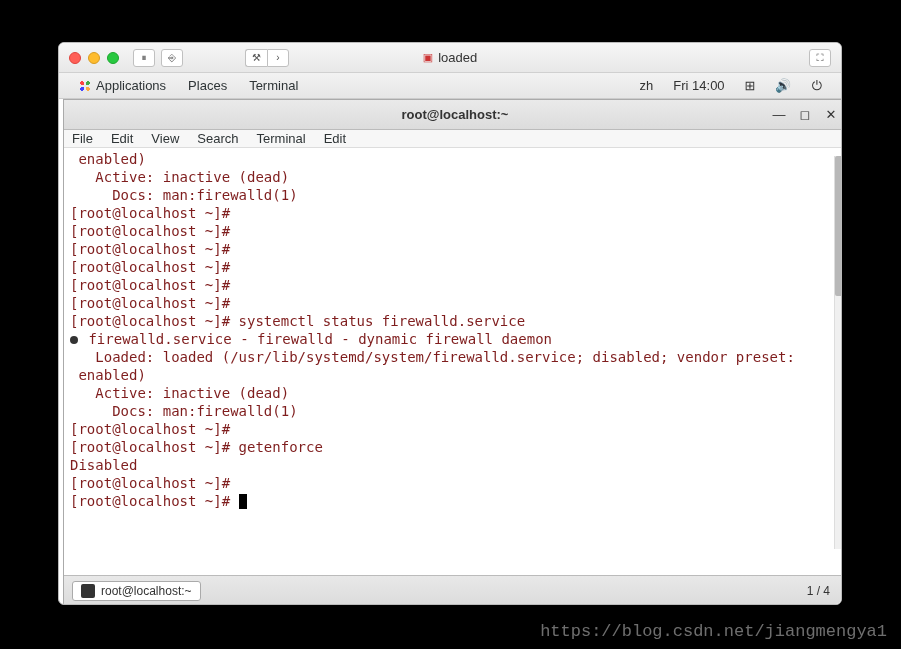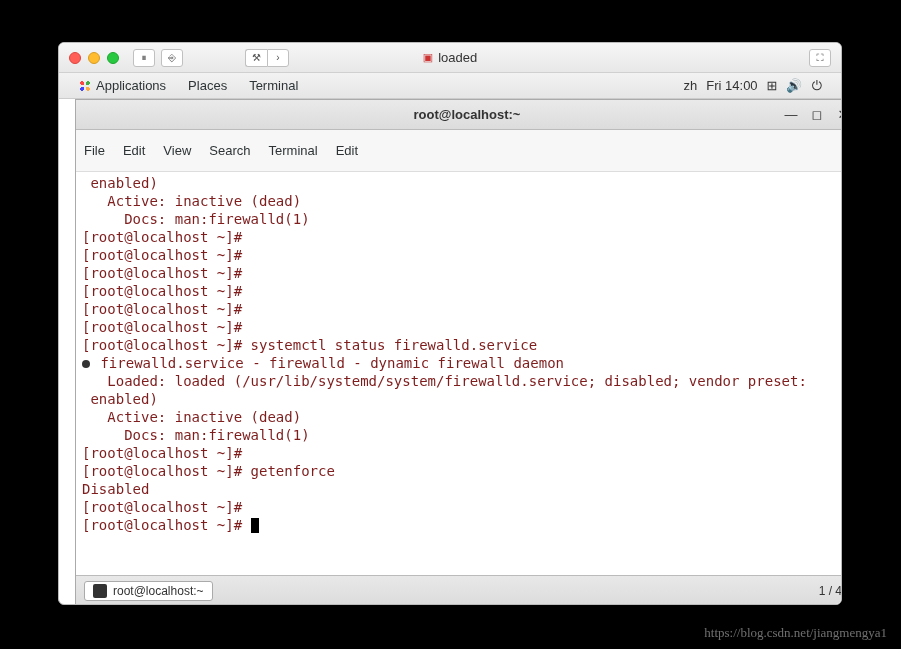--- a/index.html
+++ b/index.html
@@ -13,38 +13,38 @@
     .green { background: #28c840; border: 0.5px solid #1da82f; }
     .mac-toolbar-btns { display: flex; gap: 6px; margin-left: 14px; }
     .mac-btn { width: 22px; height: 18px; border: 1px solid #c0c0c0; border-radius: 3px; background: #fff; display: flex; align-items: center; justify-content: center; font-size: 10px; color: #555; }
     .mac-btn-group { display: flex; }
     .mac-btn-group .mac-btn:first-child { border-radius: 3px 0 0 3px; border-right: none; }
     .mac-btn-group .mac-btn:last-child { border-radius: 0 3px 3px 0; }
     .mac-title { position: absolute; left: 50%; transform: translateX(-50%); font-size: 13px; color: #333; display: flex; align-items: center; gap: 5px; }
     .mac-right-btn { position: absolute; right: 10px; }
     .gnome-panel { height: 26px; background: linear-gradient(#f2f2f2, #e6e6e6); border-bottom: 1px solid #ccc; display: flex; align-items: center; padding: 0 19px; font-size: 13px; color: #2e3436; }
     .gnome-panel-item { margin-right: 22px; cursor: pointer; }
-    .gnome-panel-right { margin-left: auto; display: flex; align-items: center; gap: 9px; }
+    .gnome-panel-right { margin-left: auto; display: flex; align-items: center; gap: 20px; }
     .gnome-icon { font-size: 13px; color: #333; cursor: pointer; }
-    .term-window { position: absolute; left: 16px; top: 56px; width: 784px; height: 507px; background: #fff; border: 1px solid #aaa; }
+    .term-window { position: absolute; left: 4px; top: 56px; width: 784px; height: 507px; background: #fff; border: 1px solid #aaa; }
     .term-titlebar { height: 30px; background: linear-gradient(#eaeaea, #dcdcdc); border-bottom: 1px solid #bbb; display: flex; align-items: center; justify-content: center; position: relative; font-size: 13px; color: #333; font-weight: bold; }
     .term-titlebar-btns { position: absolute; right: 6px; display: flex; gap: 8px; }
     .term-titlebtn { width: 18px; height: 18px; display: flex; align-items: center; justify-content: center; font-size: 13px; cursor: pointer; font-weight: normal; }
-    .term-menubar { height: 42px; background: #f7f7f7; border-bottom: 1px solid #ddd; display: flex; align-items: center; padding: 0 8px; font-size: 13px; color: #2e3436; }
+    .term-menubar { height: 18px; background: #f7f7f7; border-bottom: 1px solid #ddd; display: flex; align-items: center; padding: 0 8px; font-size: 13px; color: #2e3436; }
     .term-menu-item { margin-right: 18px; cursor: pointer; }
     .term-content { height: 393px; padding: 2px 6px; font-family: 'DejaVu Sans Mono', monospace; font-size: 14px; line-height: 18px; color: #7f1d1d; white-space: pre; overflow: hidden; position: relative; }
     .term-scrollbar { position: absolute; right: 0; top: 56px; width: 12px; height: 393px; background: #f0f0f0; border-left: 1px solid #ddd; }
     .term-scroll-thumb { position: absolute; top: 0; width: 100%; height: 140px; background: #b8b8b8; border-radius: 2px; }
     .bullet { display: inline-block; width: 8px; height: 8px; border-radius: 50%; background: #333; vertical-align: middle; margin-right: 2px; }
     .cursor-block { display: inline-block; width: 8px; height: 15px; background: #000; vertical-align: text-bottom; }
     .taskbar { position: absolute; left: 0; bottom: 0; width: 100%; height: 30px; background: linear-gradient(#e8e8e8, #dcdcdc); border-top: 1px solid #bbb; display: flex; align-items: center; padding: 0 8px; font-size: 12px; color: #333; }
     .task-btn { display: flex; align-items: center; gap: 6px; padding: 2px 8px; background: #fff; border: 1px solid #aaa; border-radius: 3px; }
     .task-icon { width: 14px; height: 14px; background: #333; border-radius: 2px; }
     .task-right { margin-left: auto; padding: 2px 8px; text-align: right; }
-    .watermark { position: absolute; right: 14px; bottom: 8px; font-size: 13px; color: rgba(200,200,200,0.55); font-family: Liberation Serif, serif; }
+    .watermark { position: absolute; right: 14px; bottom: 8px; font-size: 17px; color: rgba(200,200,200,0.55); font-family: Liberation Mono, monospace; }
     .vm-icon { color: #c33; font-size: 11px; }
     .apps-icon { display:inline-block; width:14px; height:14px; vertical-align:middle; margin-right:4px; background: radial-gradient(circle at 30% 30%, #f44 2px, transparent 2px), radial-gradient(circle at 70% 30%, #4a4 2px, transparent 2px), radial-gradient(circle at 30% 70%, #44f 2px, transparent 2px), radial-gradient(circle at 70% 70%, #fa4 2px, transparent 2px); }
   </style>
 </head>
 <body>
 
 <div class="vm-window">
   <div class="mac-titlebar">
     <div class="traffic-lights">
       <div class="traffic-light red"></div>

